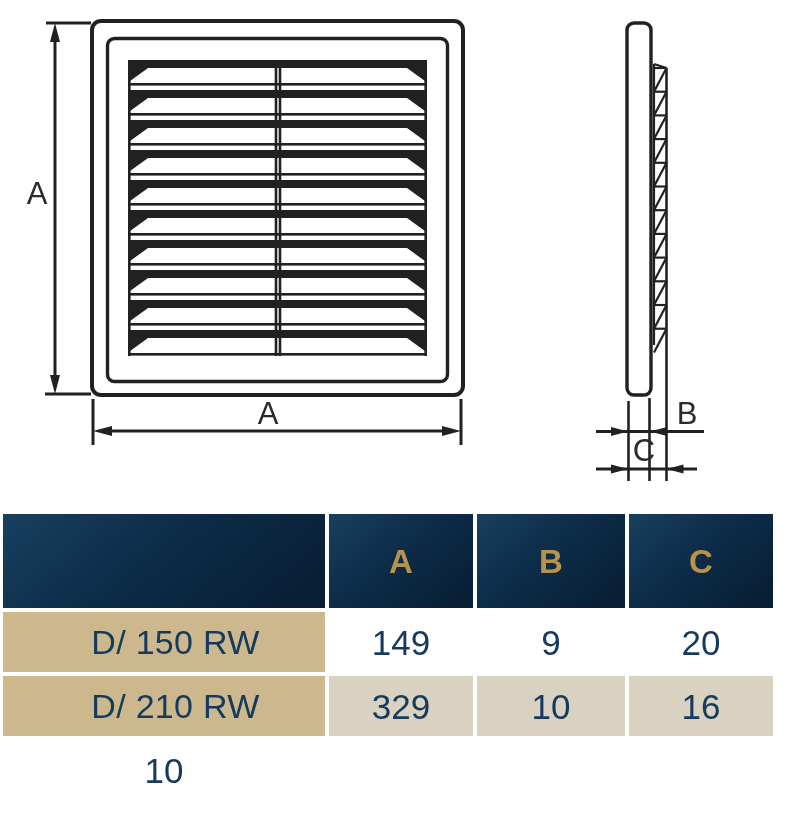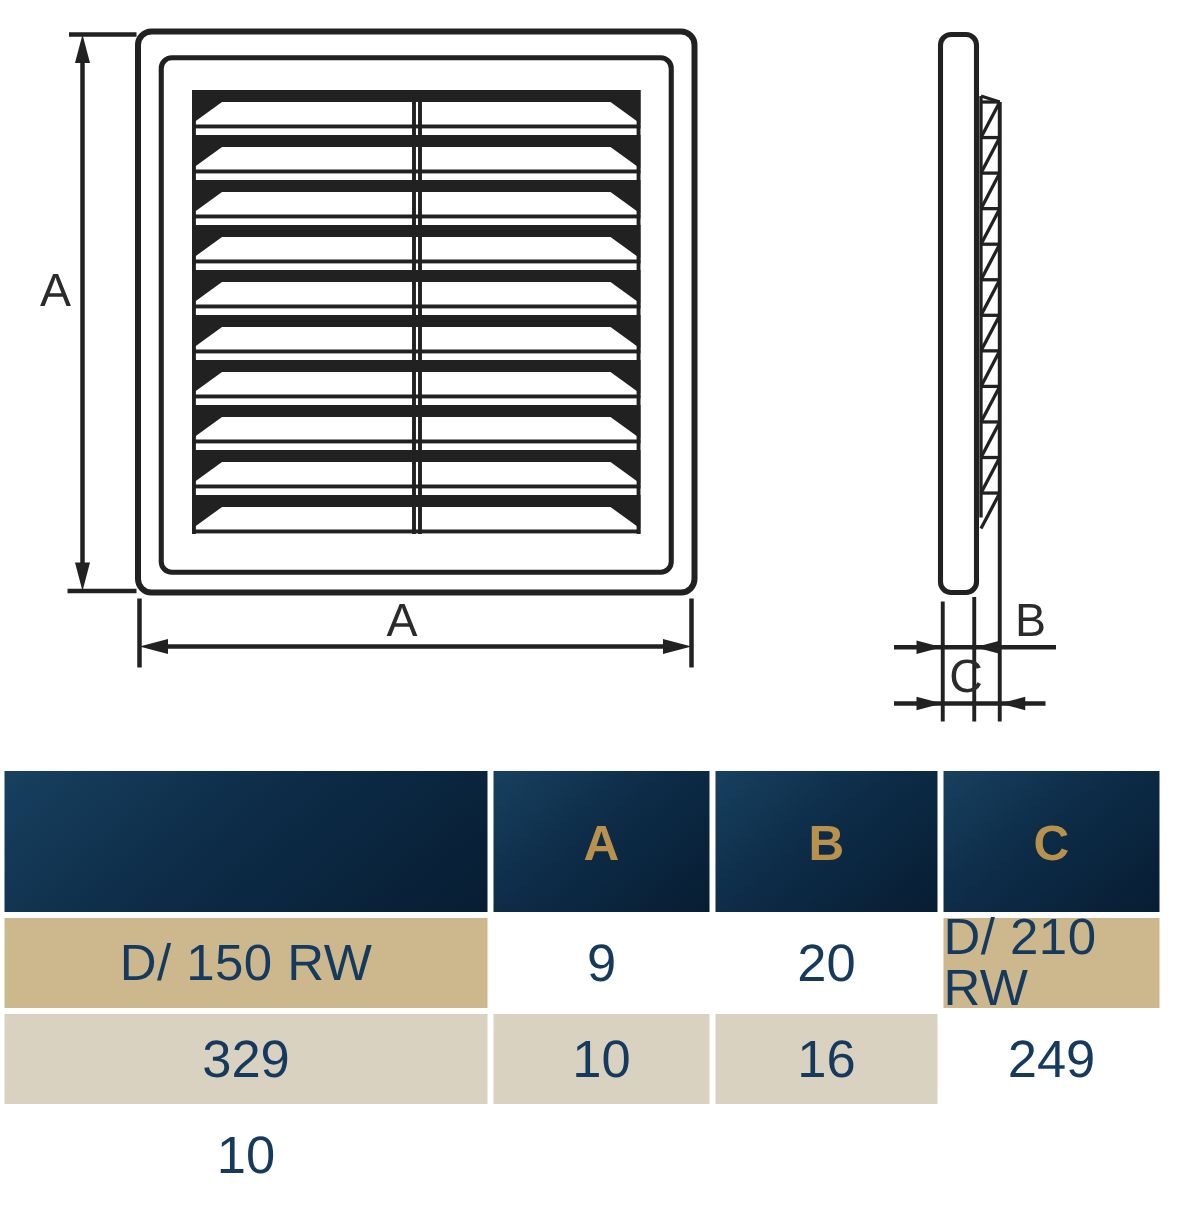--- a/index.html
+++ b/index.html
@@ -12,21 +12,21 @@
     display:grid;
     grid-template-columns:322px 144px 148px 144px;
     grid-template-rows:94px 60px 60px 60px;
     gap:4px;
   }
   .cell{display:flex;align-items:center;justify-content:center;line-height:1;}
   .hdr{
     background:linear-gradient(140deg,#17405f 0%,#0d2c48 45%,#071d32 100%);
     color:#b8914d;font-weight:bold;font-size:33px;
   }
-  .model{background:#cdb88d;color:#153a5e;font-size:34px;letter-spacing:.3px;}
+  .model{background:#cdb88d;color:#153a5e;font-size:34px;letter-spacing:.3px;padding-left:23px;}
   .val{color:#153a5e;font-size:35px;background:transparent;}
   .alt{background:#d9d2c1;}
 </style>
 </head>
 <body>
 
 <div class="page">
 
   <svg class="drawing" width="800" height="500" viewBox="0 0 800 500">
 
@@ -150,24 +150,24 @@
     </g>
   </svg>
 
   <div class="spec-table">
     <div class="cell hdr"></div>
     <div class="cell hdr">A</div>
     <div class="cell hdr">B</div>
     <div class="cell hdr">C</div>
 
     <div class="cell model">D/ 150 RW</div>
+    <div class="cell val">149</div>
     <div class="cell val">9</div>
     <div class="cell val">20</div>
 
     <div class="cell model">D/ 210 RW</div>
     <div class="cell val alt">329</div>
     <div class="cell val alt">10</div>
     <div class="cell val alt">16</div>
 
-    <div class="cell val">249</div>
     <div class="cell val">10</div>
   </div>
 </div>
 
 </body></html>

